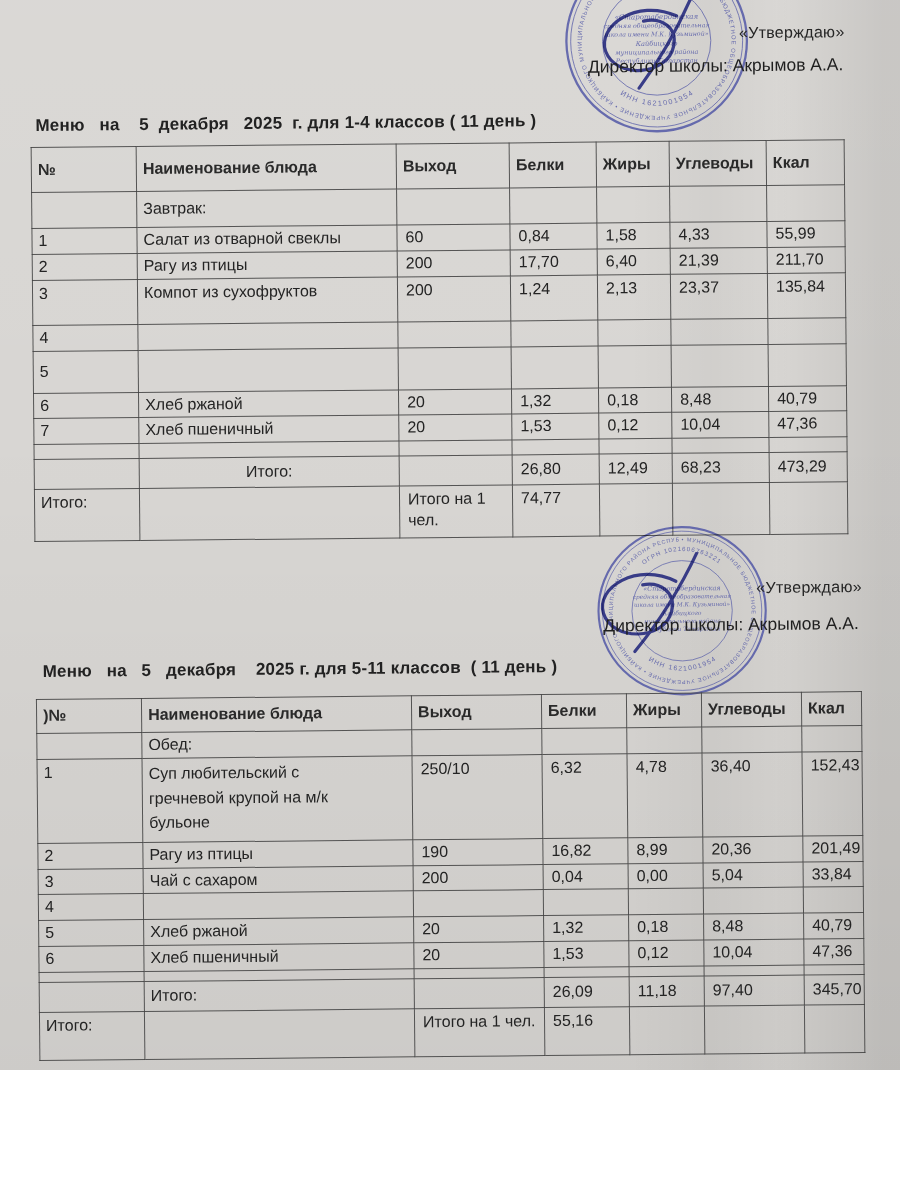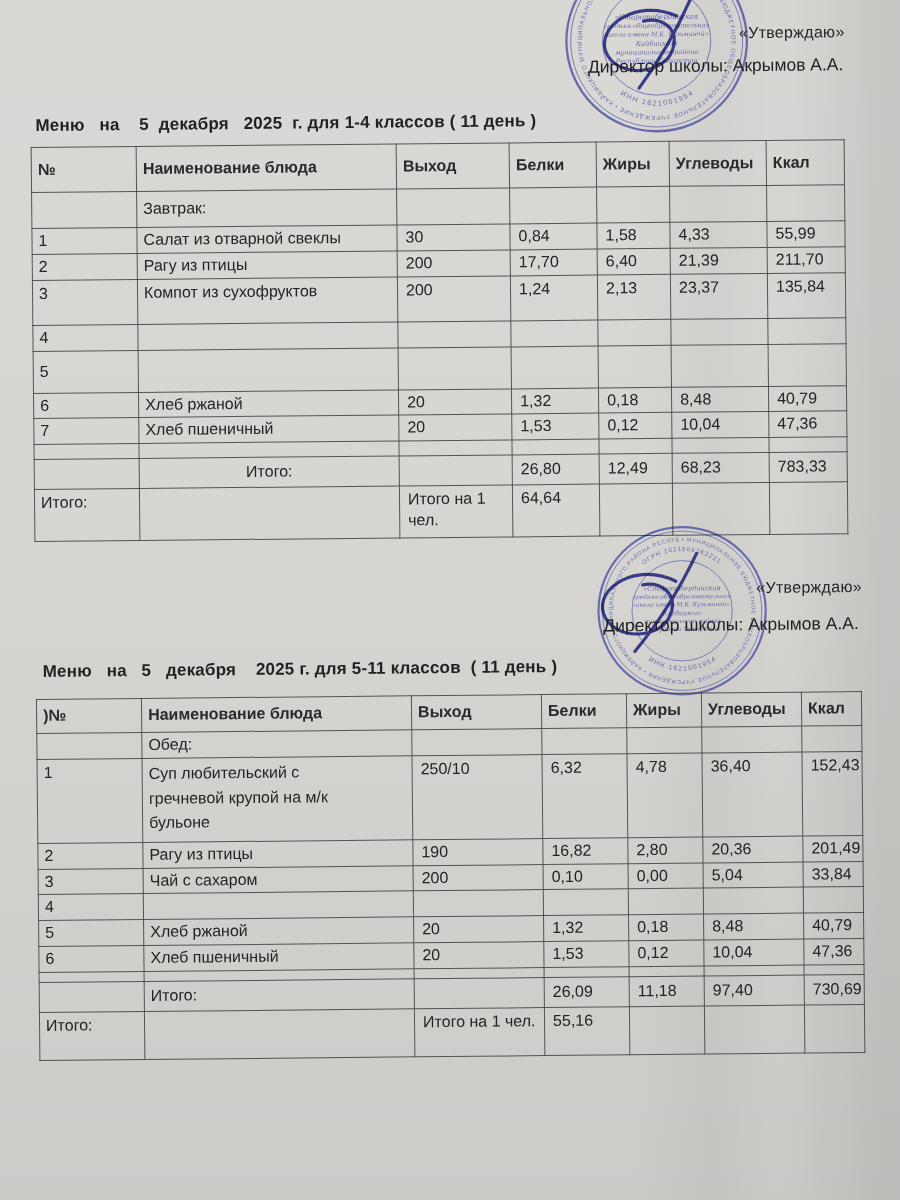--- a/index.html
+++ b/index.html
@@ -1,18 +1,18 @@
 <!DOCTYPE html>
 <html style="--stamp-color: #4d53a5; --sig-color: #262b7e;"><head>
 <meta charset="utf-8">
 <style>
   html,body{margin:0;padding:0;}
   body{width:900px;height:1200px;overflow:hidden;font-family:"Liberation Sans",sans-serif;}
   .photo{
-    position:relative;width:900px;height:1200px;overflow:hidden;
+    position:relative;width:900px;height:1070px;overflow:hidden;
     background:
       linear-gradient(to right, rgba(0,0,0,0) 86%, rgba(0,0,0,0.08) 98%),
       linear-gradient(to right, rgba(0,0,0,0) 70%, rgba(0,0,0,0.035) 79%, rgba(0,0,0,0) 88%),
       linear-gradient(to bottom, rgba(255,255,255,0.06) 0%, rgba(0,0,0,0.0) 40%, rgba(0,0,0,0.05) 100%),
       #d8d6d3;
   }
   .doc{position:absolute;inset:0;transform:rotate(-0.55deg);transform-origin:450px 600px;}
   .txt{position:absolute;color:#262626;}
   .approve{font-size:16px;text-align:right;letter-spacing:.3px;}
   .director{font-size:17.5px;color:#1f1f1f;}
@@ -133,21 +133,21 @@
             <td class="c1">Завтрак:</td>
             <td class="c2"></td>
             <td class="c3"></td>
             <td class="c4"></td>
             <td class="c5"></td>
             <td class="c6"></td>
           </tr>
           <tr class="r1">
             <td class="c0">1</td>
             <td class="c1">Салат из отварной свеклы</td>
-            <td class="c2">30</td>
+            <td class="c2">60</td>
             <td class="c3">0,84</td>
             <td class="c4">1,58</td>
             <td class="c5">4,33</td>
             <td class="c6">55,99</td>
           </tr>
           <tr class="r2">
             <td class="c0">2</td>
             <td class="c1">Рагу из птицы</td>
             <td class="c2">200</td>
             <td class="c3">17,70</td>
@@ -209,27 +209,27 @@
             <td class="c5"></td>
             <td class="c6"></td>
           </tr>
           <tr class="r9">
             <td class="c0"></td>
             <td class="c1">Итого:</td>
             <td class="c2"></td>
             <td class="c3">26,80</td>
             <td class="c4">12,49</td>
             <td class="c5">68,23</td>
-            <td class="c6">783,33</td>
+            <td class="c6">473,29</td>
           </tr>
           <tr class="r10">
             <td class="c0">Итого:</td>
             <td class="c1"></td>
             <td class="c2">Итого на 1 чел.</td>
-            <td class="c3">64,64</td>
+            <td class="c3">74,77</td>
             <td class="c4"></td>
             <td class="c5"></td>
             <td class="c6"></td>
           </tr>
         </tbody>
     </table>
 
     <svg id="stamp2" class="stamp" viewBox="0 0 200 200">
         <use href="#stampG"></use>
       </svg>
@@ -280,29 +280,29 @@
             <td class="c3">6,32</td>
             <td class="c4">4,78</td>
             <td class="c5">36,40</td>
             <td class="c6">152,43</td>
           </tr>
           <tr class="r2">
             <td class="c0">2</td>
             <td class="c1">Рагу из птицы</td>
             <td class="c2">190</td>
             <td class="c3">16,82</td>
-            <td class="c4">2,80</td>
+            <td class="c4">8,99</td>
             <td class="c5">20,36</td>
             <td class="c6">201,49</td>
           </tr>
           <tr class="r3">
             <td class="c0">3</td>
             <td class="c1">Чай с сахаром</td>
             <td class="c2">200</td>
-            <td class="c3">0,10</td>
+            <td class="c3">0,04</td>
             <td class="c4">0,00</td>
             <td class="c5">5,04</td>
             <td class="c6">33,84</td>
           </tr>
           <tr class="r4">
             <td class="c0">4</td>
             <td class="c1"></td>
             <td class="c2"></td>
             <td class="c3"></td>
             <td class="c4"></td>
@@ -336,21 +336,21 @@
             <td class="c5"></td>
             <td class="c6"></td>
           </tr>
           <tr class="r8">
             <td class="c0"></td>
             <td class="c1">Итого:</td>
             <td class="c2"></td>
             <td class="c3">26,09</td>
             <td class="c4">11,18</td>
             <td class="c5">97,40</td>
-            <td class="c6">730,69</td>
+            <td class="c6">345,70</td>
           </tr>
           <tr class="r9">
             <td class="c0">Итого:</td>
             <td class="c1"></td>
             <td class="c2">Итого на 1 чел.</td>
             <td class="c3">55,16</td>
             <td class="c4"></td>
             <td class="c5"></td>
             <td class="c6"></td>
           </tr>

